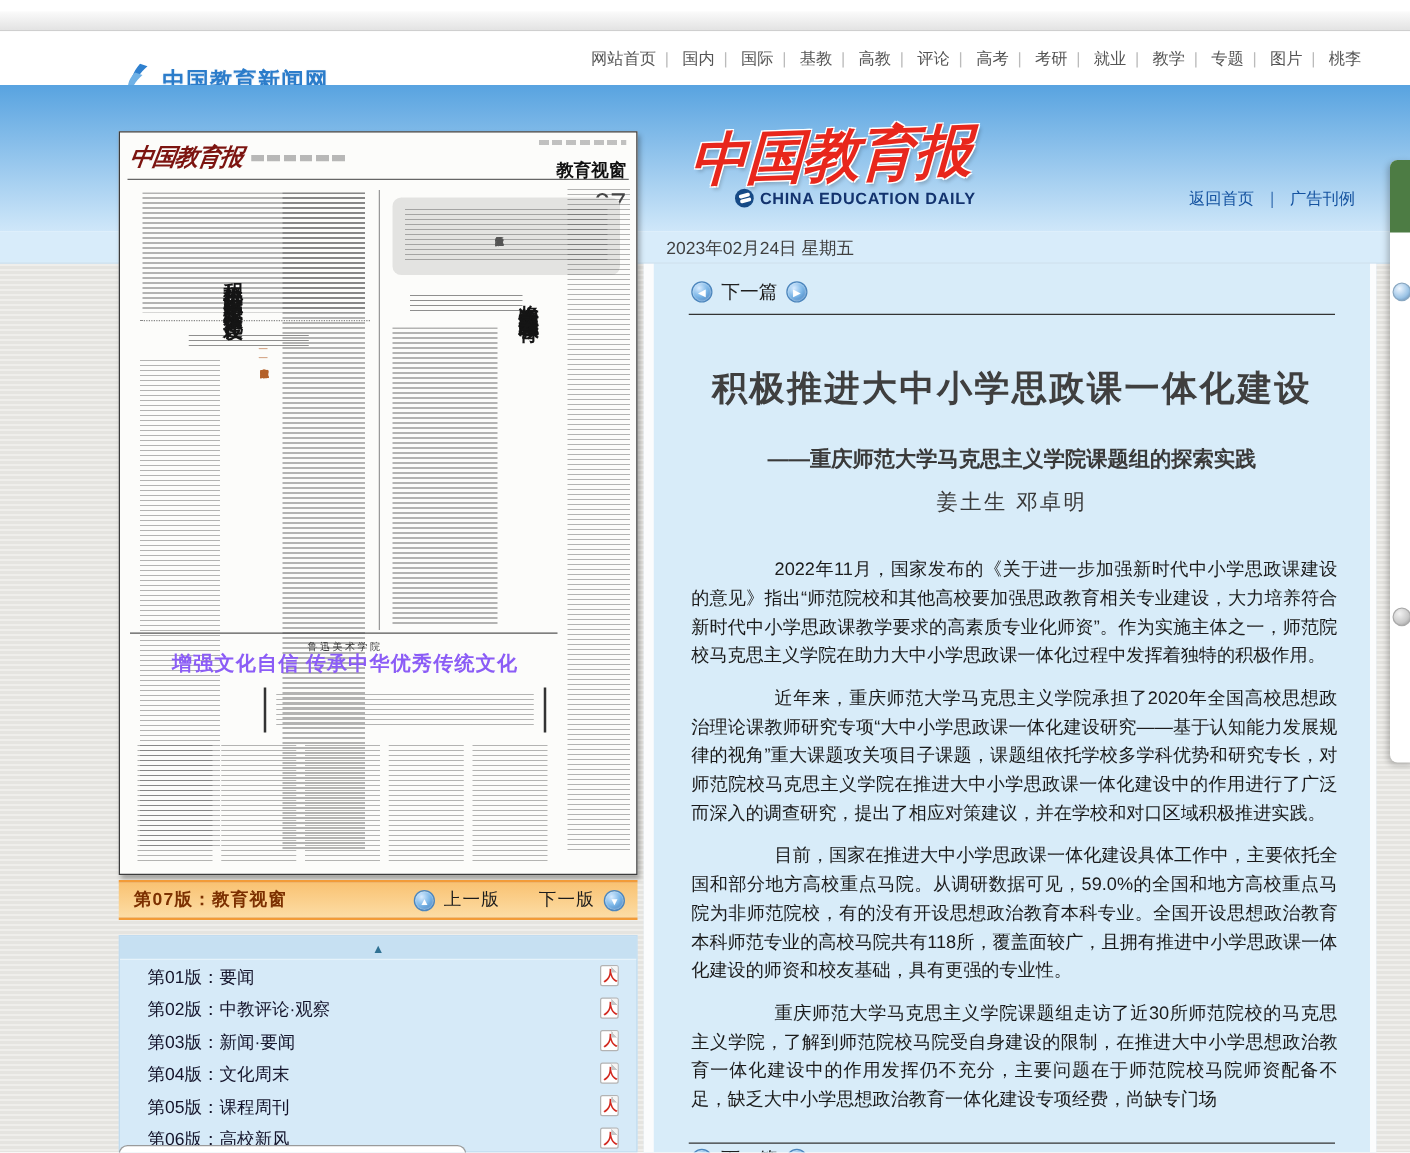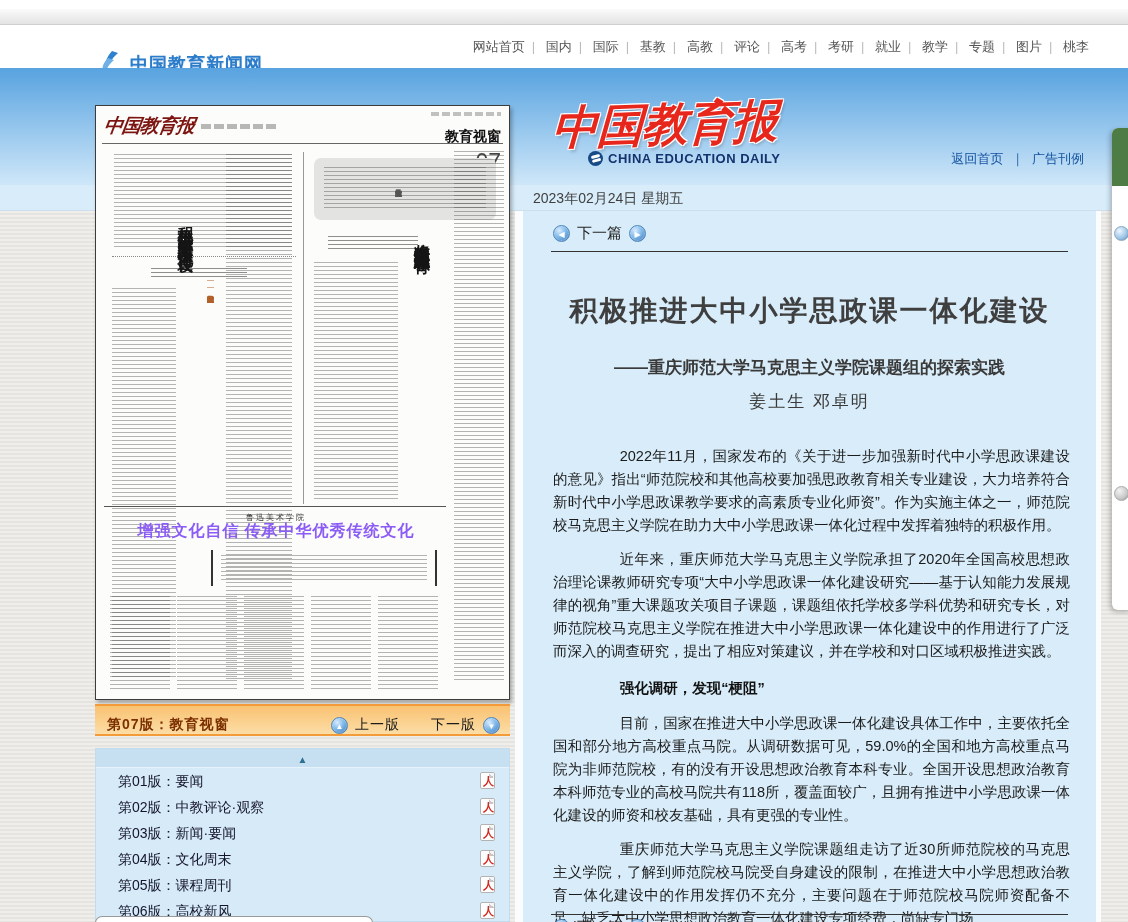--- a/index.html
+++ b/index.html
@@ -76,21 +76,21 @@
   .p-bhead { position:absolute; left:10px; top:415px; width:340px; text-align:center;
     font-size:16px; font-weight:bold; color:#8b5cf6; letter-spacing:1px;
     font-family:"Liberation Serif",serif; }
   .p-bracket { position:absolute; left:115px; top:444px; width:226px; height:36px;
     border-left:2px solid #333; border-right:2px solid #333; }
   .p-bracket .ft { left:8px; right:8px; top:5px; bottom:5px; }
 
   
   .pagerbar { position:absolute; left:95px; top:704px; width:415px; height:32px;
     background:linear-gradient(#f9c272,#fcdda6); border-top:2px solid #f29b38; border-bottom:2px solid #f29b38;
-    display:flex; align-items:flex-end; }
+    display:flex; align-items:center; }
   .pager-cur { font-size:14px; font-weight:bold; color:#7c3000; margin-left:12px; letter-spacing:1px; }
   .pager-right { margin-left:auto; margin-right:10px; display:flex; align-items:center; gap:7px; }
   .pager-right a { font-size:14px; color:#1c1c1c; text-decoration:none; letter-spacing:1px; }
   .gb { display:inline-block; width:17px; height:17px; border-radius:50%; text-align:center;
     font-size:8px; line-height:17px; color:#fff; font-style:normal;
     background:radial-gradient(circle at 35% 30%,#d9ecff 0%,#7fb9e9 45%,#2c6cb2 100%);
     border:1px solid #4d86bd; box-shadow:inset 0 0 2px rgba(255,255,255,.8); }
 
   
   .editions { position:absolute; left:95px; top:748px; width:415px; height:174px;
@@ -285,21 +285,20 @@
       <a href="#">下一篇</a>
       <i class="gb">▶</i>
     </div>
     <div class="art-hr"></div>
     <h1 class="art-title">积极推进大中小学思政课一体化建设</h1>
     <div class="art-sub">——重庆师范大学马克思主义学院课题组的探索实践</div>
     <div class="art-authors">姜土生 邓卓明</div>
     <div class="art-body">
       <p>2022年11月，国家发布的《关于进一步加强新时代中小学思政课建设的意见》指出“师范院校和其他高校要加强思政教育相关专业建设，大力培养符合新时代中小学思政课教学要求的高素质专业化师资”。作为实施主体之一，师范院校马克思主义学院在助力大中小学思政课一体化过程中发挥着独特的积极作用。</p>
       <p>近年来，重庆师范大学马克思主义学院承担了2020年全国高校思想政治理论课教师研究专项“大中小学思政课一体化建设研究——基于认知能力发展规律的视角”重大课题攻关项目子课题，课题组依托学校多学科优势和研究专长，对师范院校马克思主义学院在推进大中小学思政课一体化建设中的作用进行了广泛而深入的调查研究，提出了相应对策建议，并在学校和对口区域积极推进实践。</p>
-      <h3>强化调研，发现“梗阻”</h3>
       <p>目前，国家在推进大中小学思政课一体化建设具体工作中，主要依托全国和部分地方高校重点马院。从调研数据可见，59.0%的全国和地方高校重点马院为非师范院校，有的没有开设思想政治教育本科专业。全国开设思想政治教育本科师范专业的高校马院共有118所，覆盖面较广，且拥有推进中小学思政课一体化建设的师资和校友基础，具有更强的专业性。</p>
       <p>重庆师范大学马克思主义学院课题组走访了近30所师范院校的马克思主义学院，了解到师范院校马院受自身建设的限制，在推进大中小学思想政治教育一体化建设中的作用发挥仍不充分，主要问题在于师范院校马院师资配备不足，缺乏大中小学思想政治教育一体化建设专项经费，尚缺专门场</p>
     </div>
     <div class="art-hr2"></div>
     <div class="art-nav2">
       <i class="gb">◀</i>
       <a href="#">下一篇</a>
       <i class="gb">▶</i>
     </div>
   </div>

